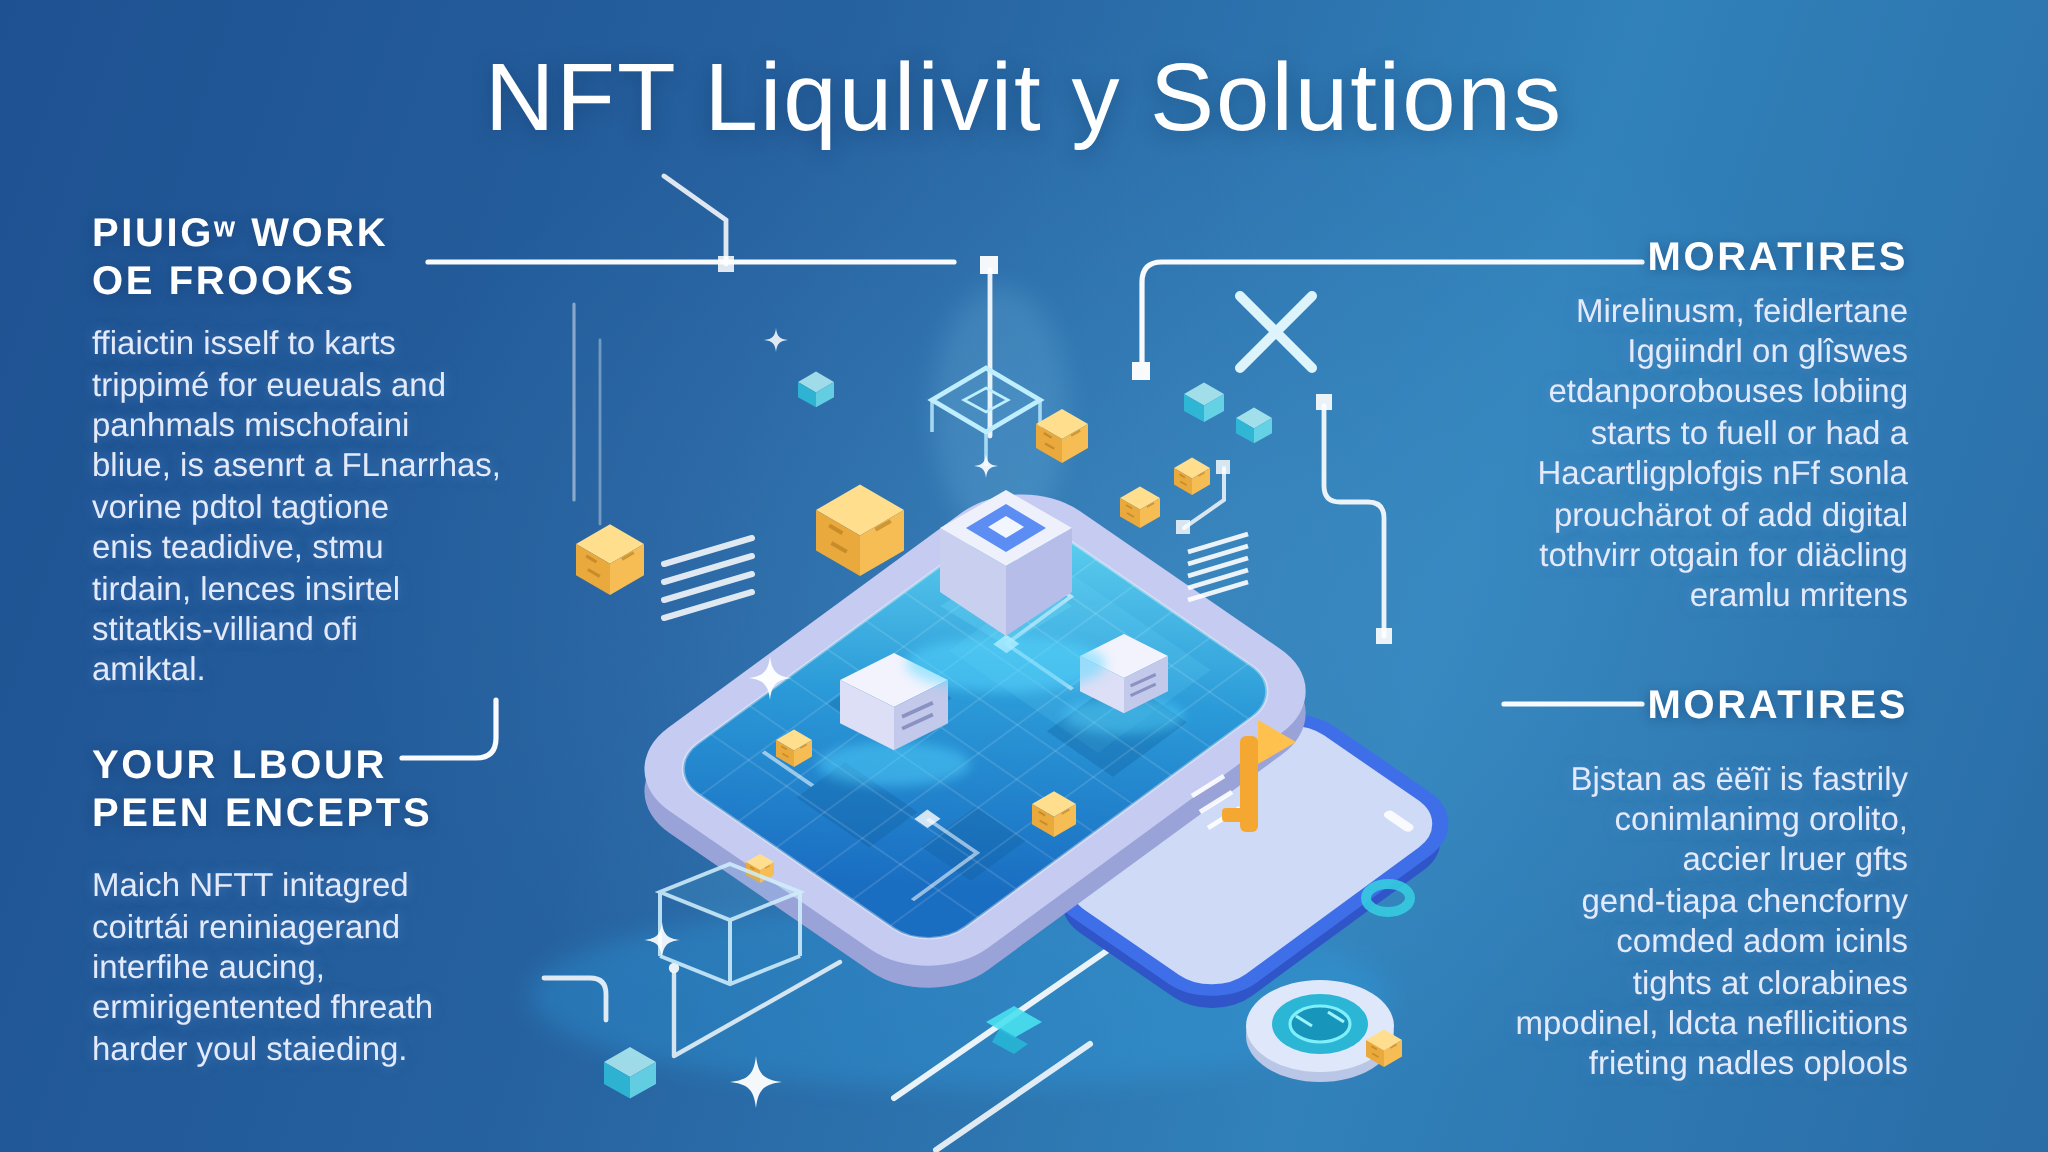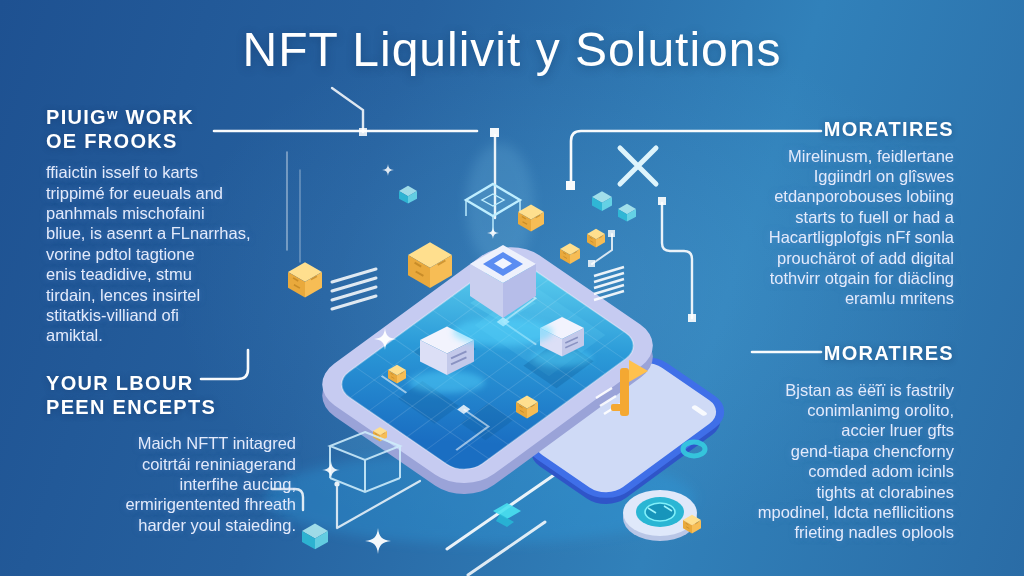--- a/index.html
+++ b/index.html
@@ -19,21 +19,21 @@
   .callout{position:absolute;color:#fff;}
   .callout h2{
     margin:0;font-size:20px;font-weight:800;letter-spacing:1.3px;line-height:1.18;
     white-space:pre-line;text-shadow:0 1px 6px rgba(20,50,100,.45);
   }
   .callout p{
     margin:0;font-size:16.5px;line-height:20.4px;color:#e3eafb;
     white-space:pre-line;text-shadow:0 0 6px rgba(100,150,220,.5);
   }
   .tl{left:46px;top:106px;width:250px;}  .tl p{margin-top:9px;}
-  .bl{left:46px;top:372px;width:250px;}  .bl p{margin-top:14px;text-align:right;}
+  .bl{left:46px;top:372px;width:250px;}  .bl p{margin-top:14px;}
   .tr{right:70px;top:118px;width:270px;text-align:right;} .tr p{margin-top:4px;}
   .br{right:70px;top:342px;width:270px;text-align:right;} .br p{margin-top:14px;}
 </style>
 </head>
 <body>
 
 <div class="stage">
 
 <svg id="art" viewBox="0 0 1024 576">
   <defs>

